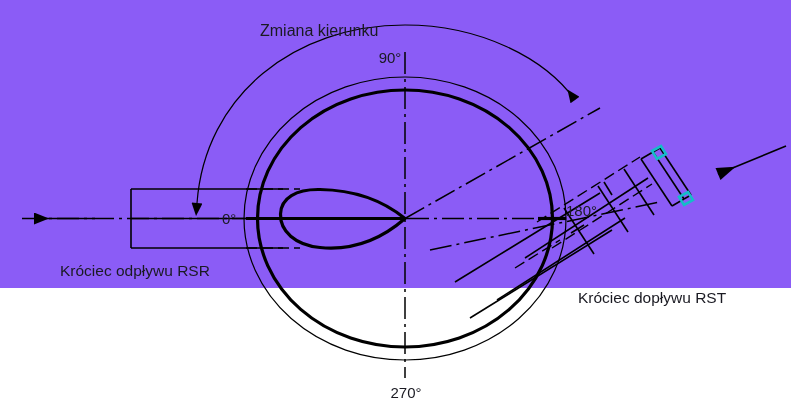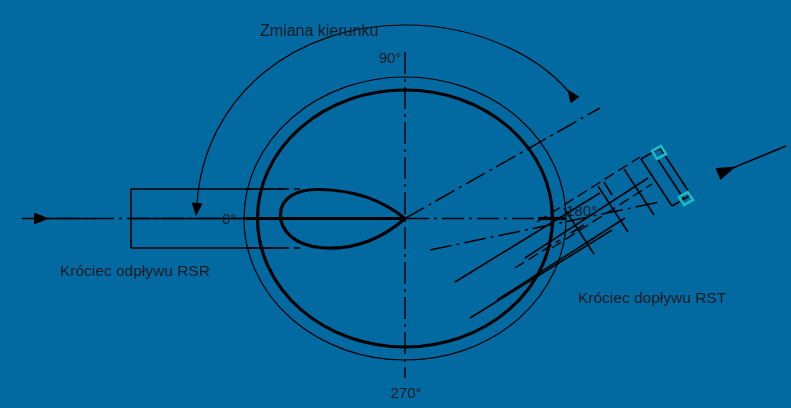--- a/index.html
+++ b/index.html
@@ -1,18 +1,18 @@
 <!DOCTYPE html>
 <html><head>
 <meta charset="utf-8">
 <style>
   html,body{margin:0;padding:0;background:#ffffff;}
   body{width:791px;height:408px;overflow:hidden;
        font-family:"Liberation Sans","DejaVu Sans",sans-serif;}
-  #diagram-root{position:relative;width:791px;height:408px;background:#0369a1;}
+  #diagram-root{position:relative;width:791px;height:288px;background:#8b5cf6;}
   svg#tech-drawing{position:absolute;left:0;top:0;width:791px;height:408px;display:block;}
   text{font-family:"Liberation Sans","DejaVu Sans",sans-serif;fill:#1a1a22;}
   .lbl-angle{font-size:15px;}
   .lbl-caption{font-size:15.5px;}
   .lbl-title{font-size:16px;}
   .ln{fill:none;stroke:#000;}
   .thin{stroke-width:1.2;}
   .med{stroke-width:1.6;}
   .thick{stroke-width:3.2;}
   .dashdot{stroke-dasharray:22 5 3 5;stroke-width:1.5;}

